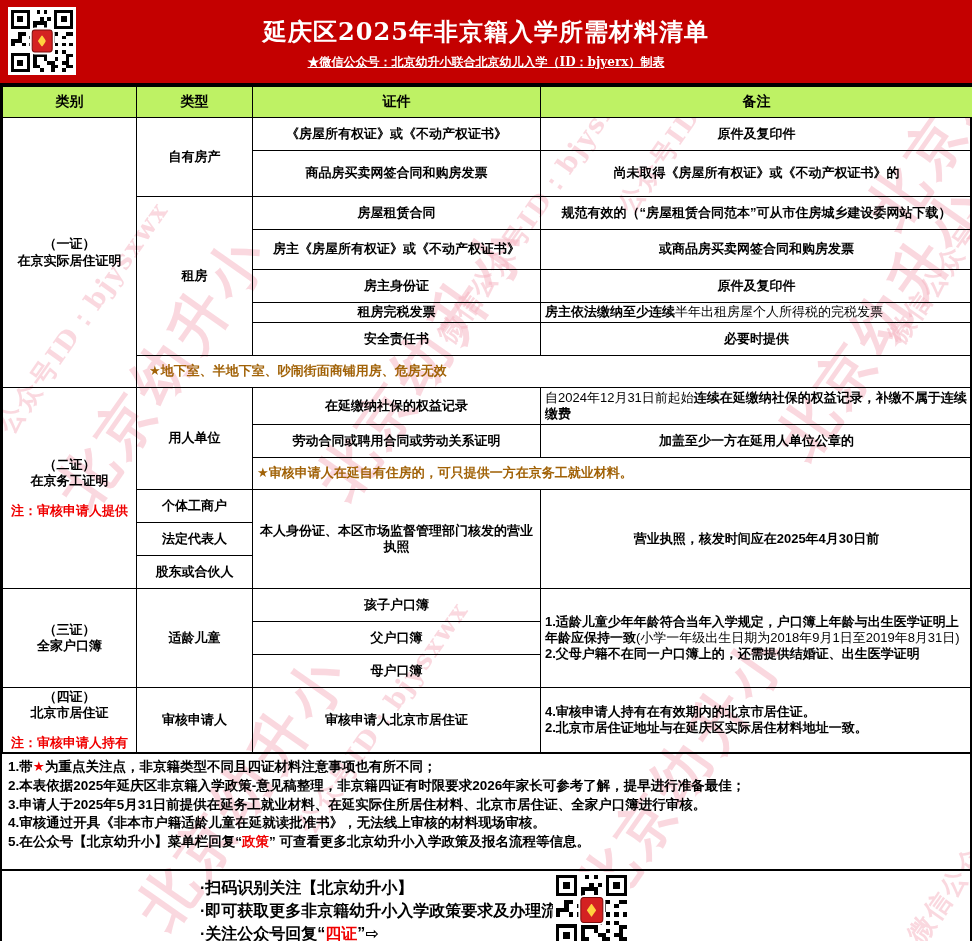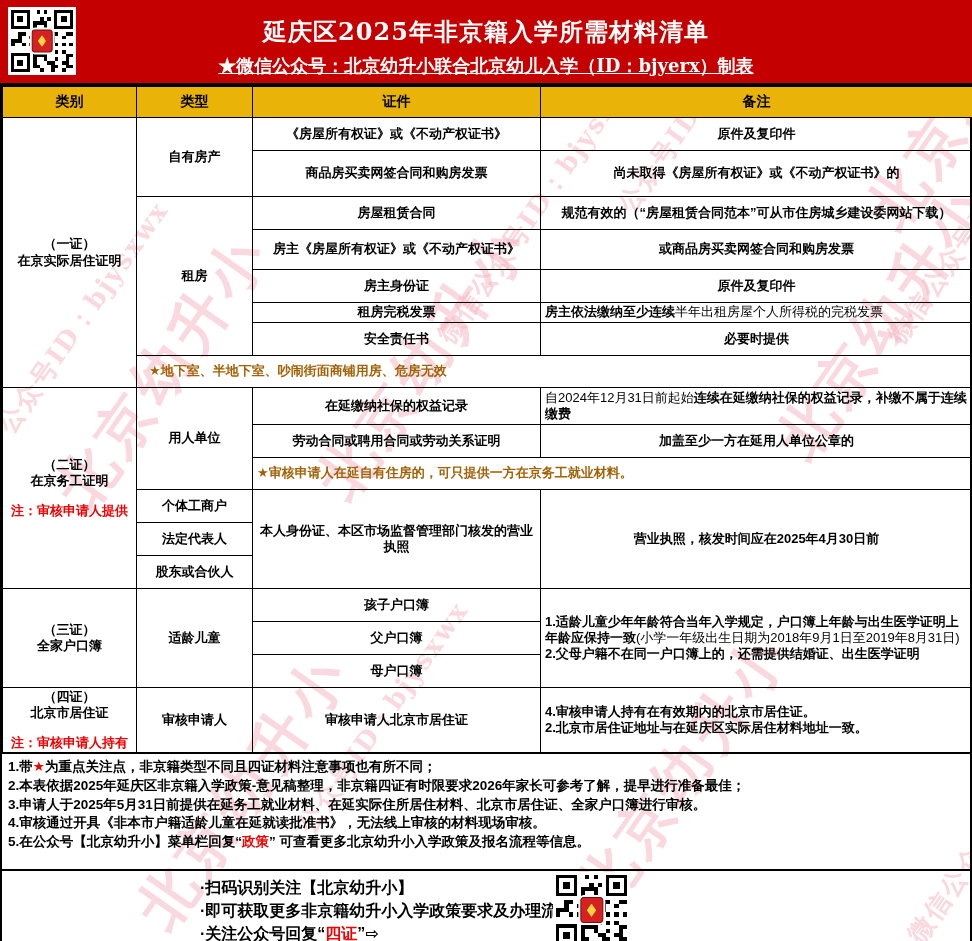--- a/index.html
+++ b/index.html
@@ -14,21 +14,21 @@
       white-space:nowrap; transform:rotate(-55deg); transform-origin:left top;
       font-family:"DejaVu Serif","Liberation Serif",serif;}
   .wm.big{font-size:58px; letter-spacing:6px;}
   .wm.small{font-size:26px; letter-spacing:2px;}
   
   .banner{position:relative; z-index:1; height:83px; background:#c40000; color:#fff; text-align:center;}
   .banner .qr{position:absolute; left:8px; top:7px; width:68px; height:68px;}
   .banner-title{font-family:"DejaVu Serif","Liberation Serif",serif;
     font-size:24px; font-weight:bold; padding-top:16px; letter-spacing:1px;}
   .banner-sub{font-family:"DejaVu Serif","Liberation Serif",serif;
-    font-size:18px; font-weight:bold; text-decoration:underline; margin-top:6px;}
+    font-size:12px; font-weight:bold; text-decoration:underline; margin-top:6px;}
   
   .qr{background:#fff; position:relative;}
   .qr-inner{position:absolute; inset:3px;}
   .qr-grid{position:absolute; inset:0; display:grid;
     grid-template-columns:repeat(17,1fr); grid-template-rows:repeat(17,1fr);}
   .qr-grid div.on{background:#000;}
   .f{position:absolute; width:30%; height:30%; background:#000;}
   .f::before{content:""; position:absolute; inset:15%; background:#fff;}
   .f::after{content:""; position:absolute; inset:34%; background:#000;}
   .f.tl{top:0;left:0}.f.tr{top:0;right:0}.f.bl{bottom:0;left:0}
@@ -37,21 +37,21 @@
     box-shadow:0 0 0 2px #fff; border:1px solid #7d0d0d;}
   .qr-logo::after{content:""; position:absolute; left:28%; top:22%; right:28%; bottom:22%;
     background:#ffd23f; clip-path:polygon(50% 0,100% 50%,50% 100%,0 50%);}
   
   .body-wrap{position:relative; z-index:1; border-left:2px solid #000;
     border-right:2px solid #000; border-bottom:2px solid #000; border-top:3px solid #000;}
   table{border-collapse:collapse; width:100%; table-layout:fixed;}
   td,th{border:1px solid #000; text-align:center; vertical-align:middle;
     padding:1px 4px; font-size:13px; font-weight:600; line-height:1.25;
     background:transparent; overflow:hidden;}
-  tr.hdr th{background:#eab308; font-size:14px; font-weight:700; height:28px;}
+  tr.hdr th{background:#bef264; font-size:14px; font-weight:700; height:28px;}
   .ta-l{text-align:left;}
   .red{color:#f00000; font-weight:700;}
   .warn{color:#a16207; font-weight:700; text-align:left; padding-left:12px;}
   b{font-weight:400;}
   .cat-note{color:#f00000; font-weight:700; margin-top:13px;}
   
   .notes{height:99px; border-top:1px solid #000; padding:5px 6px 11px 6px;
     font-size:13.5px; font-weight:600; line-height:1.25;}
   .notes div{margin-bottom:2px;}
   

